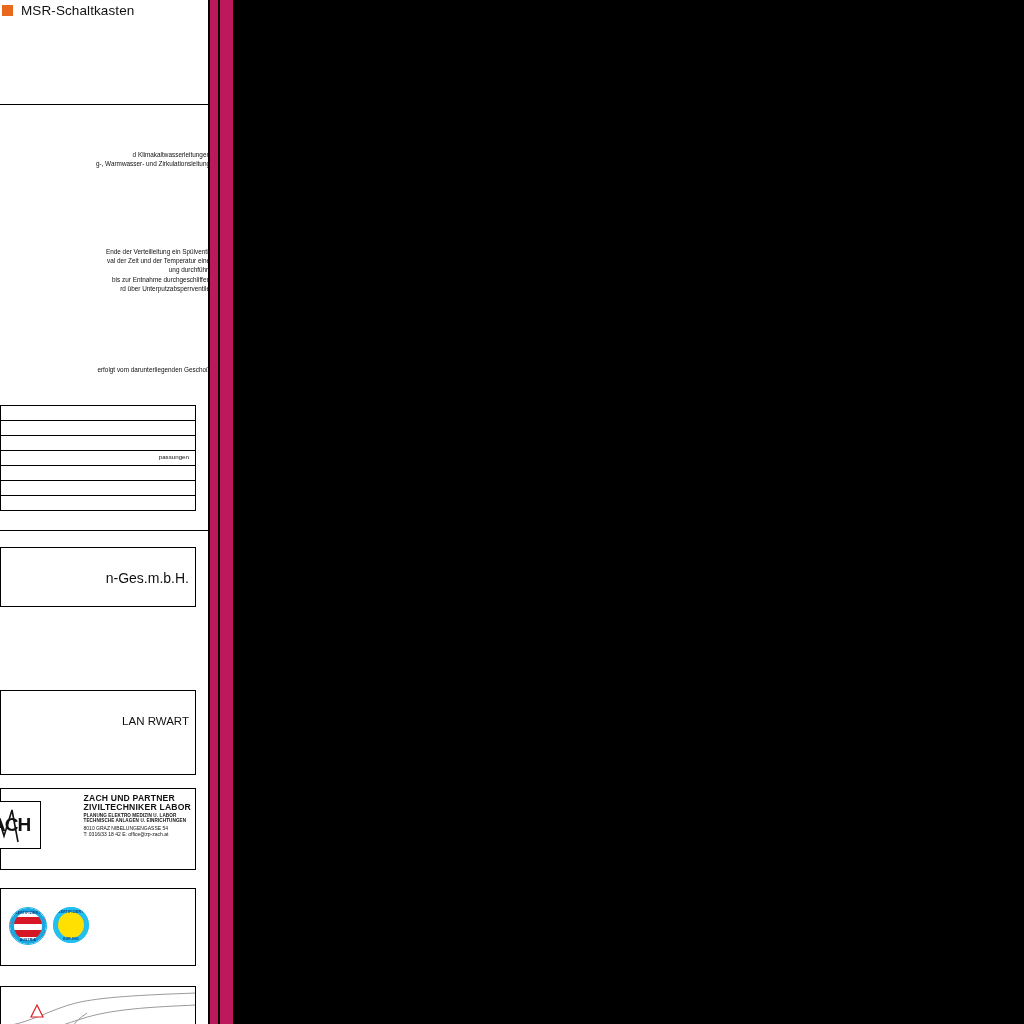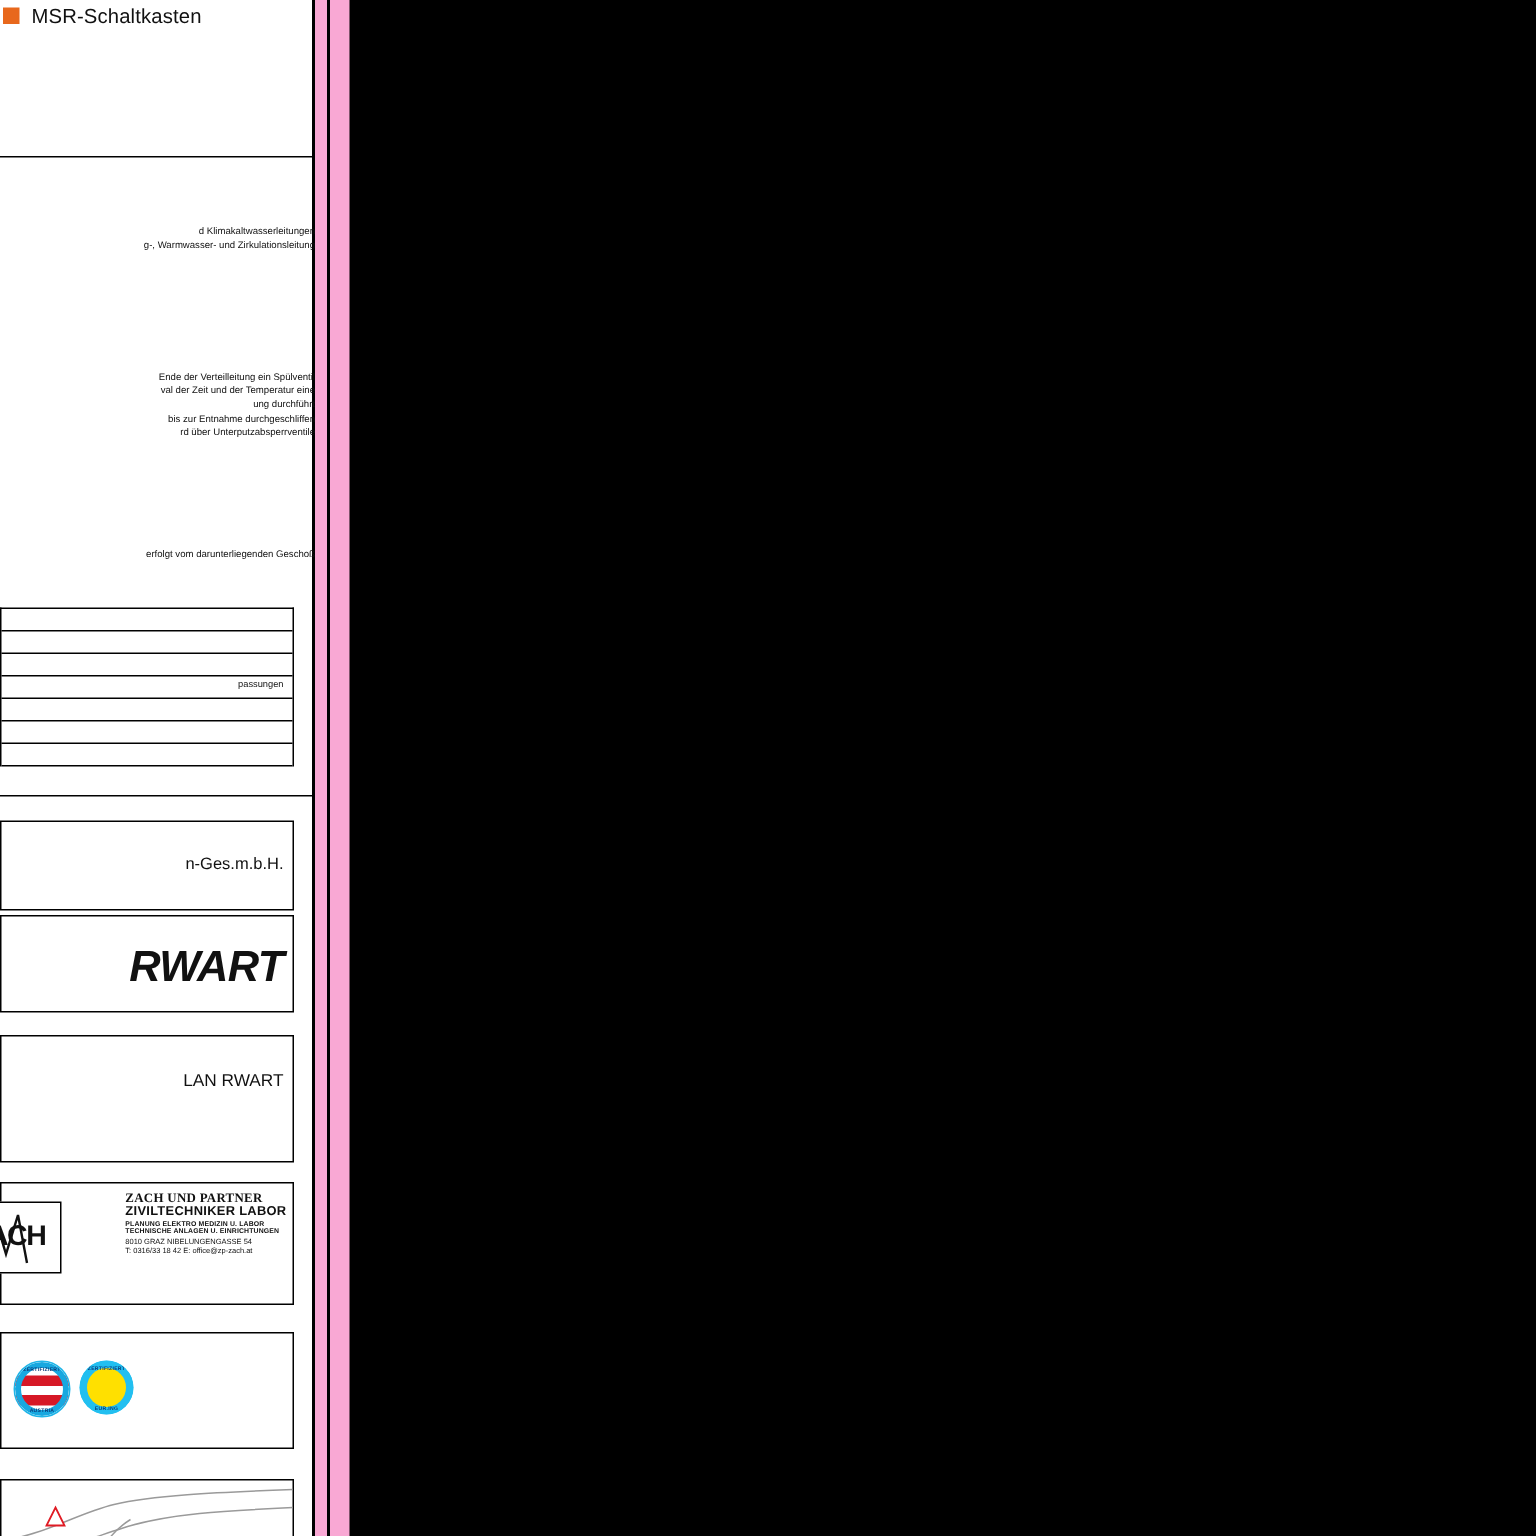--- a/index.html
+++ b/index.html
@@ -12,21 +12,21 @@
     height: 1024px;
     overflow: hidden;
     font-family: "Liberation Sans", sans-serif;
   }
 
   
   #canvas {
     position: relative;
     width: 936px;
     height: 1024px;
-    background: #f9a8d4;
+    background: #be185d;
   }
 
   
   #sheet {
     position: absolute;
     left: -12px;      
     top: -18px;
     width: 222px;
     height: 1060px;
     background: #ffffff;
@@ -147,21 +147,21 @@
     background: #ffffff;
   }
   .tb-text {
     position: absolute;
     right: 6px;
     white-space: nowrap;
     color: #111111;
   }
 
   .client-name {
-    font-size: 11px;
+    font-size: 14px;
     top: 22px;
   }
   .project-name {
     font-size: 29px;
     font-weight: bold;
     font-style: italic;
     letter-spacing: -0.5px;
     top: 18px;
   }
   .planner-name {
@@ -170,21 +170,21 @@
   }
 
   
   .stamp-inner {
     position: absolute;
     right: 4px;
     top: 4px;
     text-align: left;
     color: #111111;
   }
-  .stamp-l1 { font-size: 8.6px; font-weight: bold; letter-spacing: 0.2px; font-family: Liberation Serif, serif; }
+  .stamp-l1 { font-size: 8.6px; font-weight: bold; letter-spacing: 0.2px; }
   .stamp-l2 { font-size: 8.6px; font-weight: bold; letter-spacing: 0.2px; margin-top: -1px;}
   .stamp-l3 { font-size: 4.6px; font-weight: bold; margin-top: 1px; letter-spacing: 0.1px;}
   .stamp-l4 { font-size: 4.6px; font-weight: bold; letter-spacing: 0.1px;}
   .stamp-l5 { font-size: 5.0px; margin-top: 2px; }
   .stamp-l6 { font-size: 5.0px; }
 
   
   .logo-box {
     position: absolute;
     left: -14px;
@@ -340,23 +340,20 @@
         <span class="rev-cell"></span>
       </div>
   </div>
 
   <div class="hr" style="top:530px"></div>
 
   <div class="tb-box" style="top:547px;height:60px">
     <span class="tb-text client-name">n-Ges.m.b.H.</span>
   </div>
 
-  <div class="tb-box" style="top:610px;height:65px">
-    <span class="tb-text project-name">RWART</span>
-  </div>
 
   <div class="tb-box" style="top:690px;height:85px">
     <span class="tb-text planner-name">LAN RWART</span>
   </div>
 
   <div class="tb-box" style="top:788px;height:82px">
     <div class="logo-box">
       <span class="logo-text">ACH</span>
       <svg width="52" height="46" viewBox="0 0 52 46" style="position:absolute;left:0;top:0">
         <polyline points="2,30 10,14 16,34 24,8 30,40" fill="none" stroke="#111111" stroke-width="1.6"></polyline>

